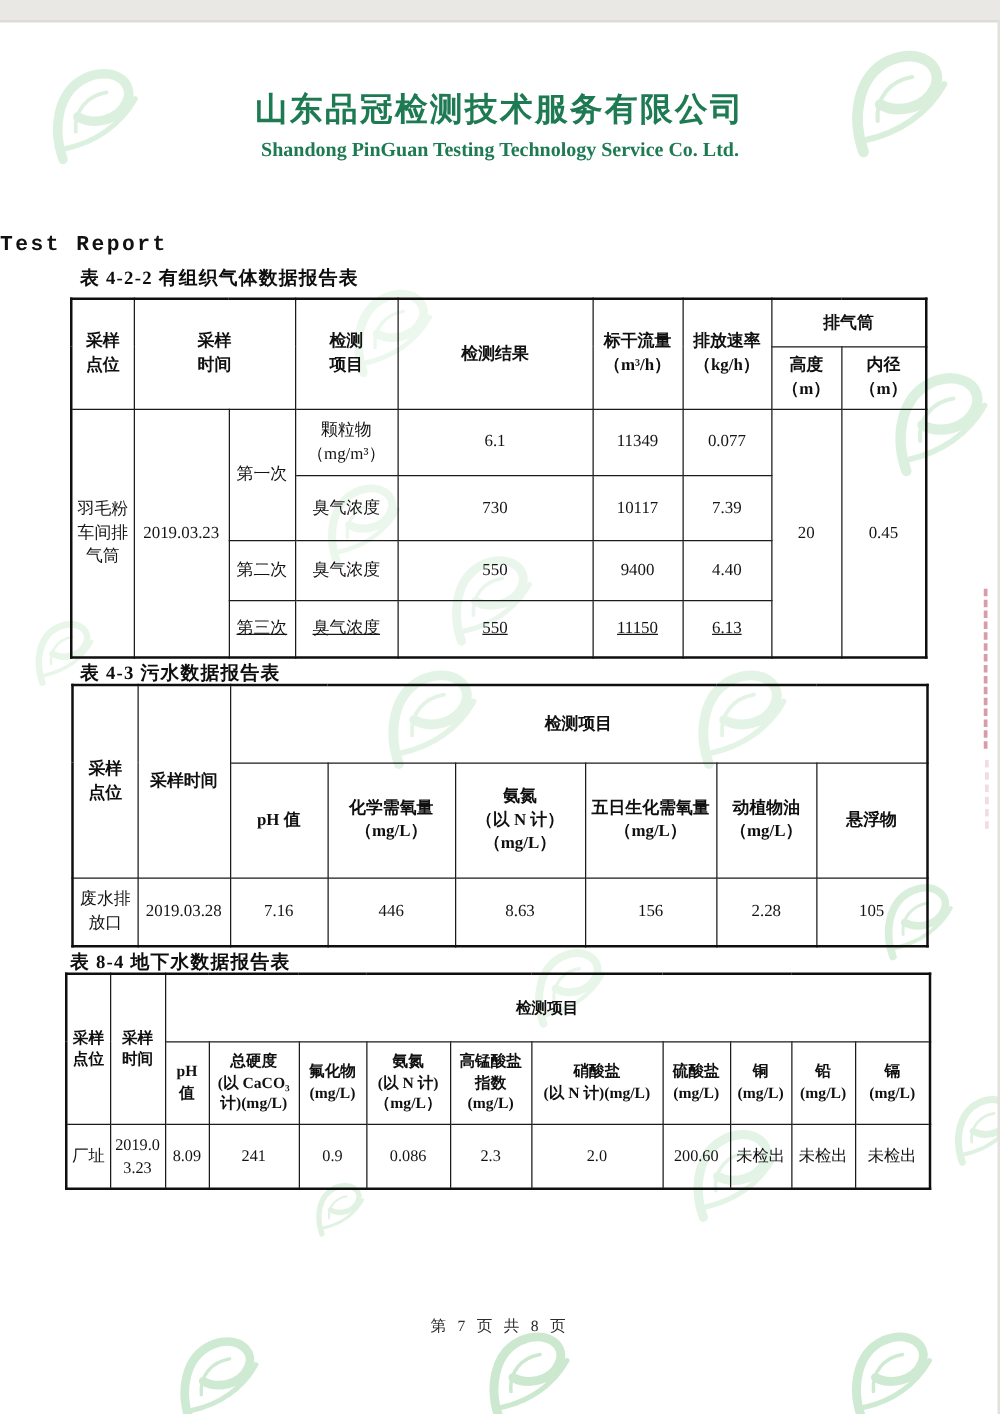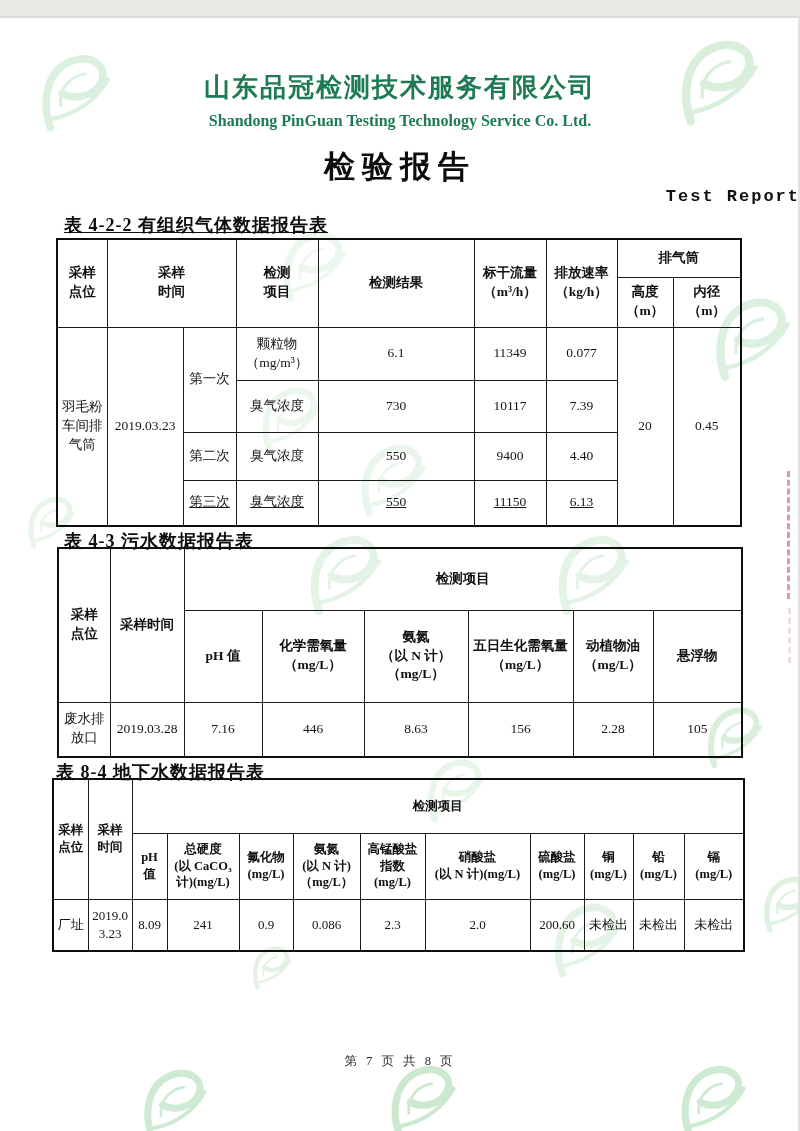--- a/index.html
+++ b/index.html
@@ -30,30 +30,29 @@
   }
   .company-en{
     position:absolute;top:96px;left:0;right:0;text-align:center;
     font-size:16px;font-weight:bold;color:var(--brand,#1e7a52);
   }
   .report-title-cn{
     position:absolute;top:130px;left:0;right:0;text-align:center;
     font-size:31px;font-weight:bold;letter-spacing:7px;color:#0d0d0d;
   }
   .report-title-en{
-    position:absolute;top:171px;left:0;right:0;text-align:right;
+    position:absolute;top:171px;left:0;right:0;text-align:left;
     font-family:"Liberation Mono","DejaVu Sans Mono",monospace;
     font-size:17px;font-weight:bold;letter-spacing:2px;color:#111;
   }
 
   
   .tbl-title{
-    position:absolute;font-size:18px;font-weight:bold;letter-spacing:1px;color:#0e0e0e;
+    position:absolute;font-size:15px;font-weight:bold;letter-spacing:1px;color:#0e0e0e;
     white-space:pre;
-    text-decoration:underline;
   }
   #t1-title{left:64px;top:197px;}
   #t2-title{left:64px;top:513px;}
   #t3-title{left:56px;top:744px;}
 
   
   table.rpt{
     position:absolute;border-collapse:collapse;table-layout:fixed;
     border:2px solid #0f0f0f;background:transparent;
   }
@@ -184,21 +183,20 @@
     <path class="p1" d="M24 90 C14 62 18 26 46 13 C72 2 92 18 84 36 C76 54 52 58 38 50"></path>
     <path class="p2" d="M26 80 C54 74 78 58 92 33"></path>
     <path class="p3" d="M36 64 C34 44 47 30 65 27"></path>
   </svg>
     </div>
 
   <div class="content">
 
     <div class="company-cn">山东品冠检测技术服务有限公司</div>
     <div class="company-en">Shandong PinGuan Testing Technology Service Co. Ltd.</div>
-    <div class="report-title-cn">检验报告</div>
     <div class="report-title-en">Test Report</div>
 
     <div class="tbl-title" id="t1-title">表 4-2-2 有组织气体数据报告表</div>
     <table class="rpt" id="t1">
       <colgroup>
         <col style="width:50px">
           <col style="width:76px">
           <col style="width:53px">
         <col style="width:82px">
           <col style="width:156px">

